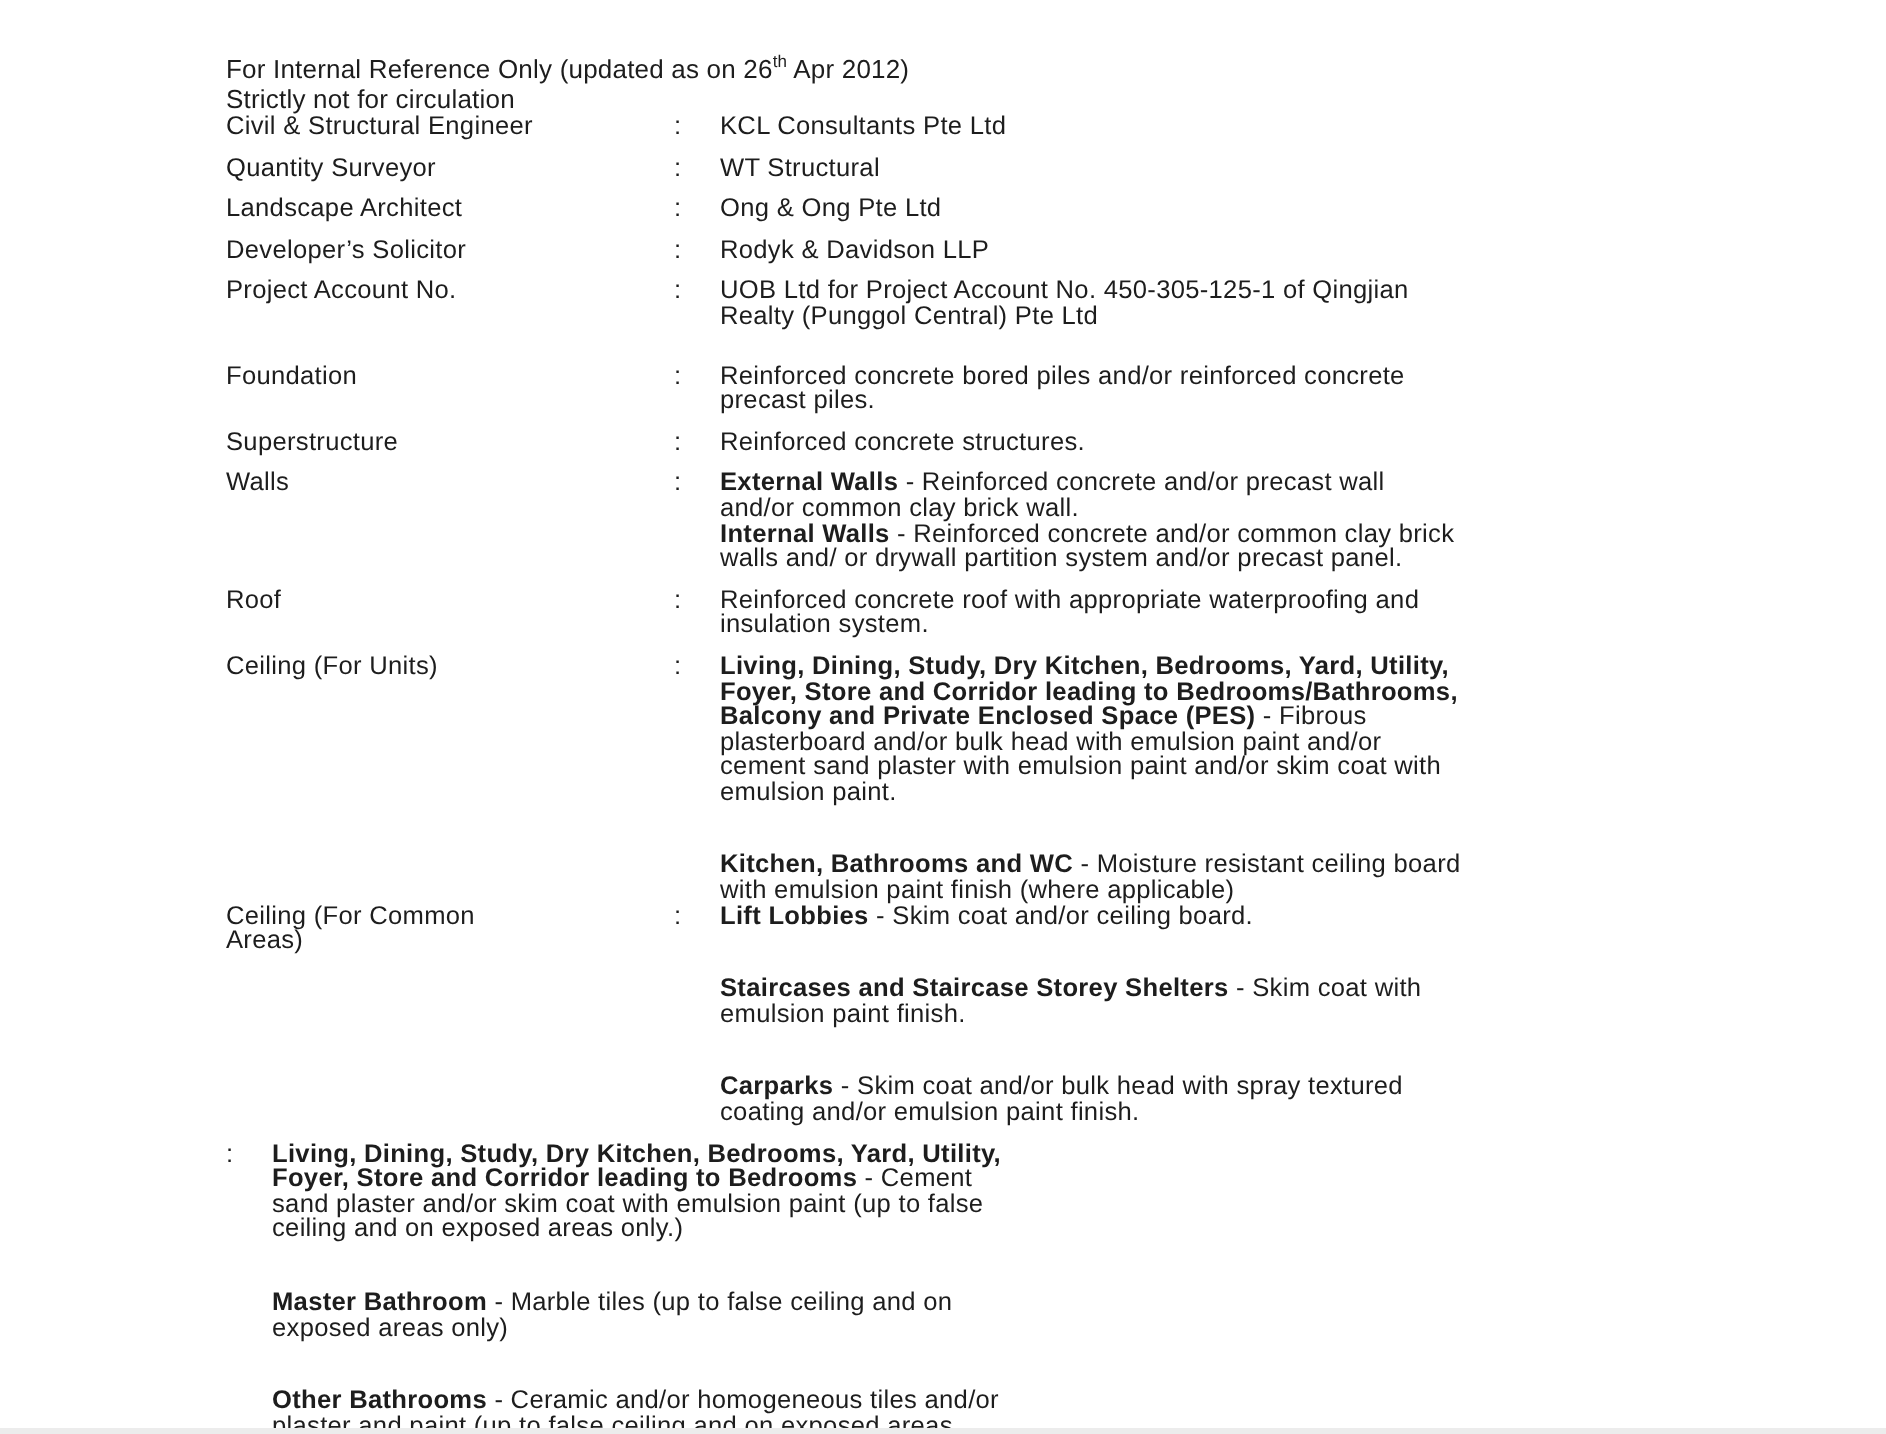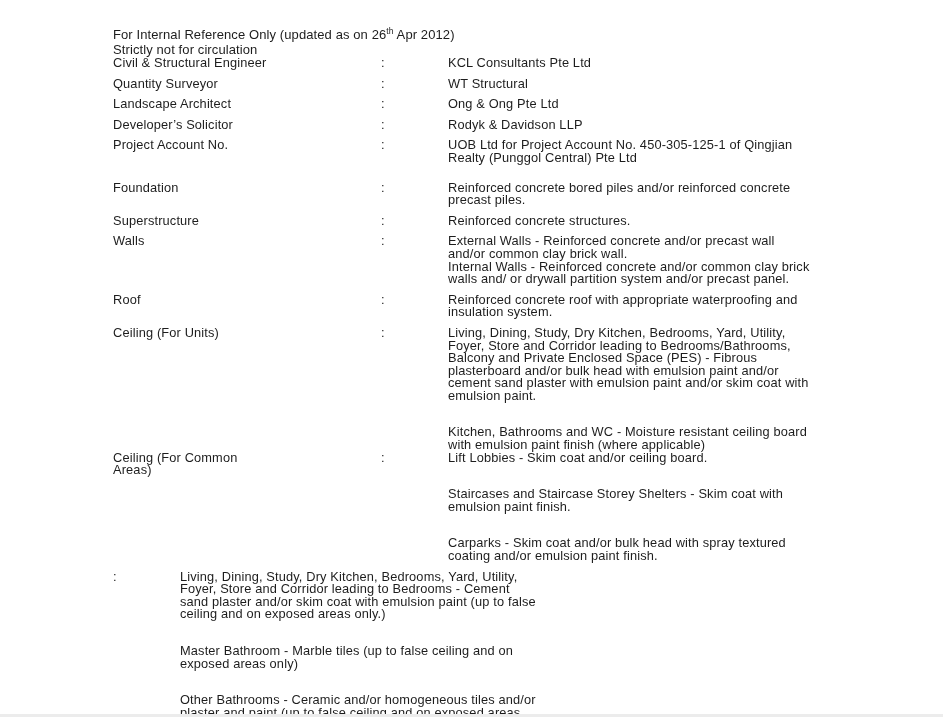--- a/index.html
+++ b/index.html
@@ -31,39 +31,38 @@
     line-height: 0;
   }
   .rows { }
   .row {
     display: flex;
     align-items: flex-start;
     margin-top: 8px;
     font-size: 12.8px;
     line-height: 12.6px;
     letter-spacing: 0.15px;
-    gap: 44px;
   }
   .rows .row:first-child { margin-top: 0; }
   .label {
     flex: none;
     width: 224px;
     white-space: pre-line;
   }
   .colon {
     flex: none;
     width: 23px;
   }
   .value { flex: 1; min-width: 0; }
   .value p {
     margin: 0;
     white-space: pre-line;
   }
   .value p + p { margin-top: 24px; }
-  .seg.bold { font-weight: normal; }
+  .seg.bold { font-weight: bold; }
   
   [data-name="row-foundation"] { margin-top: 17px; }
   [data-name="row-ceiling-for-common-areas"] { margin-top: 0; }
   [data-name="row-walls"] .value p + p { margin-top: 0; }
   .scan-edge {
     position: absolute;
     left: 0;
     bottom: 0;
     width: 943px;
     height: 3px;

